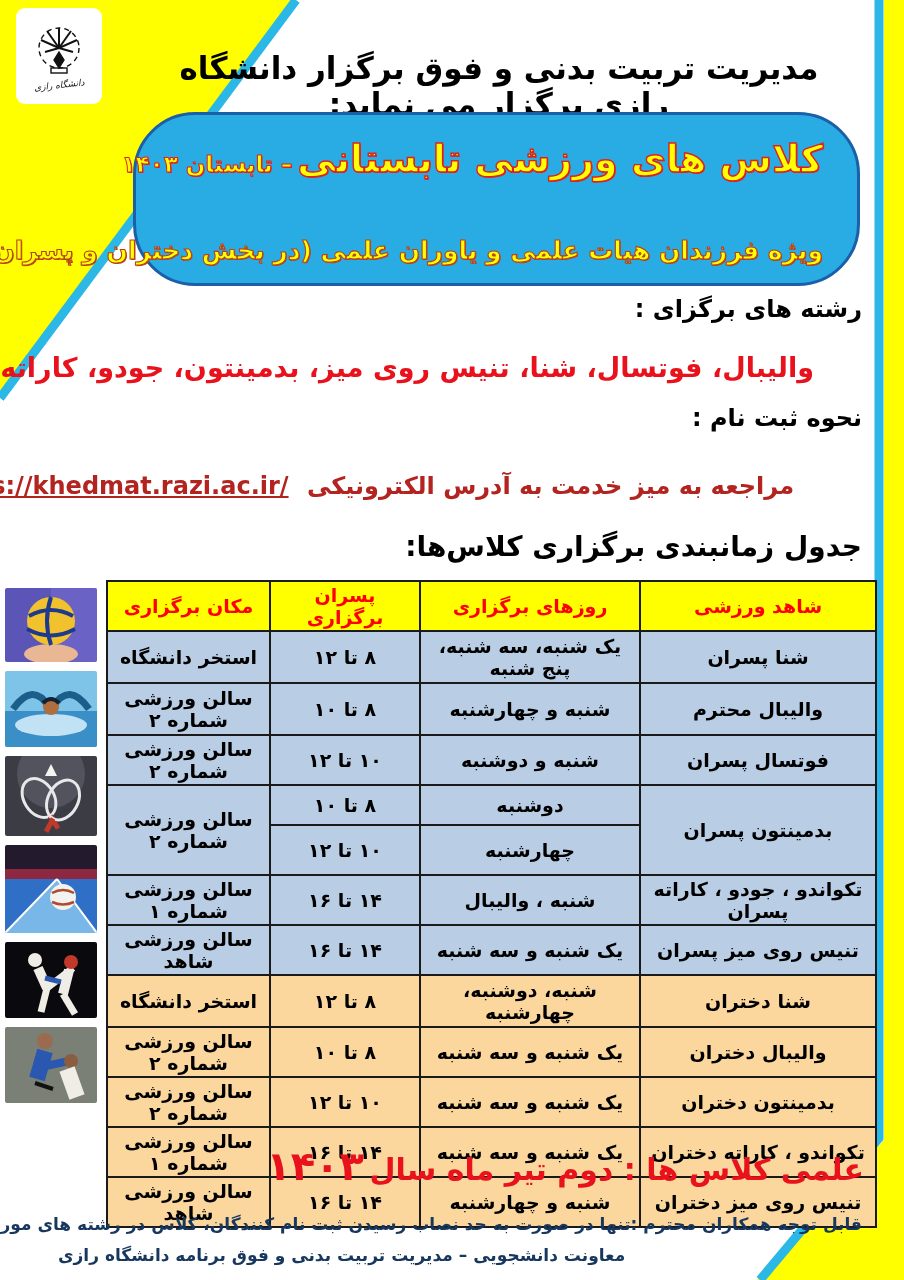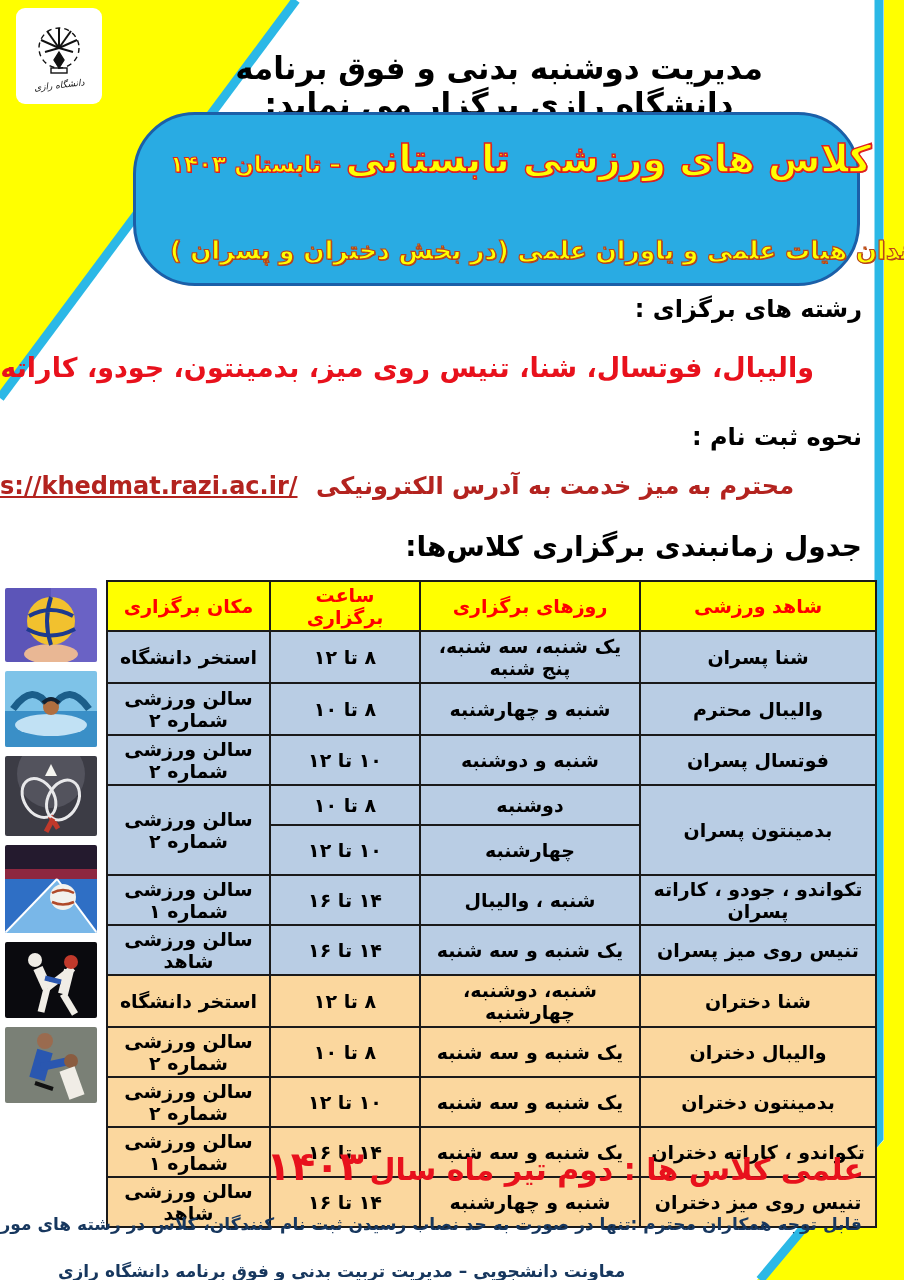--- a/index.html
+++ b/index.html
@@ -32,21 +32,21 @@
     top:50px; right:80px; width:650px; z-index:2;
     direction:rtl; text-align:center;
     font-size:31px; font-weight:bold; color:#000;
   }
 
   
   .banner {
     left:133px; top:112px; width:727px; height:174px; z-index:2;
     background:var(--banner-bg); border:3px solid #1b5fa8; border-radius:62px;
     display:flex; flex-direction:column; justify-content:space-between;
-    padding:22px 34px 18px 34px; direction:rtl; text-align:center;align-items:flex-end;
+    padding:22px 34px 18px 34px; direction:rtl; text-align:center;
   }
   .banner-title-line { white-space:nowrap; }
   .banner-title {
     font-size:38px; font-weight:bold; color:var(--banner-text);
     -webkit-text-stroke:1.4px var(--banner-stroke);
     text-shadow:1px 1px 0 var(--banner-stroke);
     letter-spacing:1px;
   }
   .banner-title-suffix {
     font-size:23px; font-weight:bold; color:var(--banner-text);
@@ -102,21 +102,21 @@
     font-weight:bold; color:var(--red-bright);
   }
   .start-prefix { font-size:30px; }
   .start-year { font-size:40px; letter-spacing:2px; }
   .note-line {
     top:1214px; right:42px; width:800px; z-index:2; direction:rtl; text-align:right;
     font-size:17px; font-weight:bold; color:var(--navy); white-space:nowrap;
   }
   .credit-line {
     top:1245px; left:58px; z-index:2; direction:rtl;
-    font-size:17px; font-weight:bold; color:var(--navy); white-space:nowrap;margin-top:16px;
+    font-size:17px; font-weight:bold; color:var(--navy); white-space:nowrap;
   }
 </style>
 </head>
 <body>
 
 <svg id="frame" class="abs" width="904" height="1280" viewBox="0 0 904 1280">
   <polygon points="0,0 296,0 0,398" fill="#ffff00"></polygon>
   <line x1="296" y1="0" x2="0" y2="398" stroke="#2bb8e6" stroke-width="9"></line>
   <polygon points="884,0 904,0 904,1280 757,1280 884,1140" fill="#ffff00"></polygon>
   <path d="M879 0 V1138 L760 1280" fill="none" stroke="#2bb8e6" stroke-width="9"></path>
@@ -135,35 +135,35 @@
           <line x1="32" y1="26" x2="46" y2="30"></line>
         <line x1="32" y1="26" x2="18" y2="30"></line>
       </g>
       <polygon points="32,30 37,38 32,46 27,38" fill="#111"></polygon>
       <rect x="24" y="46" width="16" height="5"></rect>
     </g>
   </svg>
   <div class="logo-caption">دانشگاه رازی</div>
 </div>
 
-<div class="abs org-line">مدیریت دوشنبه بدنی و فوق برنامه دانشگاه رازی برگزار می نماید:</div>
+<div class="abs org-line">مدیریت تربیت بدنی و فوق برگزار دانشگاه رازی برگزار می نماید:</div>
 
 <div class="abs banner">
   <div class="banner-title-line">
     <span class="banner-title">کلاس های ورزشی تابستانی</span>
     <span class="banner-title-suffix">– تابستان ۱۴۰۳</span>
   </div>
   <div class="banner-subtitle">ویژه فرزندان هیات علمی و یاوران علمی (در بخش دختران و پسران )</div>
 </div>
 
 <div class="abs sec-heading" style="top:295px">رشته های برگزای :</div>
 <div class="abs fields-list">والیبال، فوتسال، شنا، تنیس روی میز، بدمینتون، جودو، کاراته، تکواندو</div>
-<div class="abs sec-heading" style="top:423px">نحوه ثبت نام :</div>
+<div class="abs sec-heading" style="top:404px">نحوه ثبت نام :</div>
 <div class="abs reg-line">
-  <span class="reg-text">محترم به میز خدمت به آدرس الکترونیکی</span>
+  <span class="reg-text">مراجعه به میز خدمت به آدرس الکترونیکی</span>
   <a class="reg-link" href="#" dir="ltr">https://khedmat.razi.ac.ir/</a>
 </div>
 <div class="abs sec-heading" style="top:530px;font-size:28px">جدول زمانبندی برگزاری کلاس‌ها:</div>
 
 <div class="abs photos">
   <div class="photo">
     <svg width="92" height="74" viewBox="0 0 92 74" preserveAspectRatio="none">
       <rect width="92" height="74" fill="#5c55b8"></rect>
       <rect x="46" width="46" height="74" fill="#7d74d4" opacity="0.45"></rect>
       <ellipse cx="46" cy="66" rx="27" ry="10" fill="#e9b794"></ellipse>
@@ -238,21 +238,21 @@
   <colgroup>
     <col style="width:236px">
       <col style="width:220px">
       <col style="width:150px">
       <col style="width:163px">
   </colgroup>
   <thead>
     <tr>
       <th>شاهد ورزشی</th>
       <th>روزهای برگزاری</th>
-      <th>ساعت برگزاری</th>
+      <th>پسران برگزاری</th>
       <th>مکان برگزاری</th>
     </tr>
   </thead>
   <tbody>
       <tr class="male" style="height: 52px;">
         <td>شنا  پسران</td>
         <td>یک شنبه، سه شنبه، پنج شنبه</td>
         <td>۸ تا ۱۲</td>
         <td>استخر دانشگاه</td>
       </tr>

